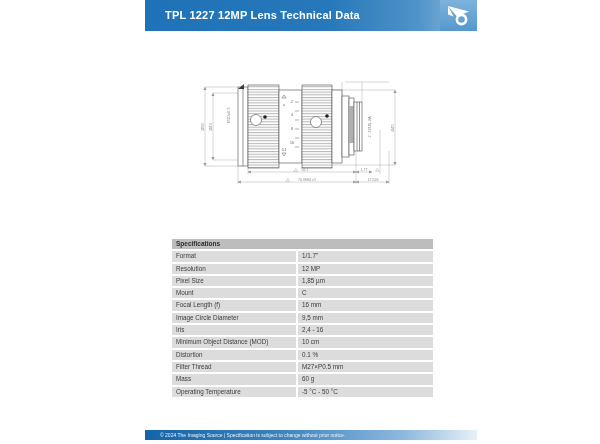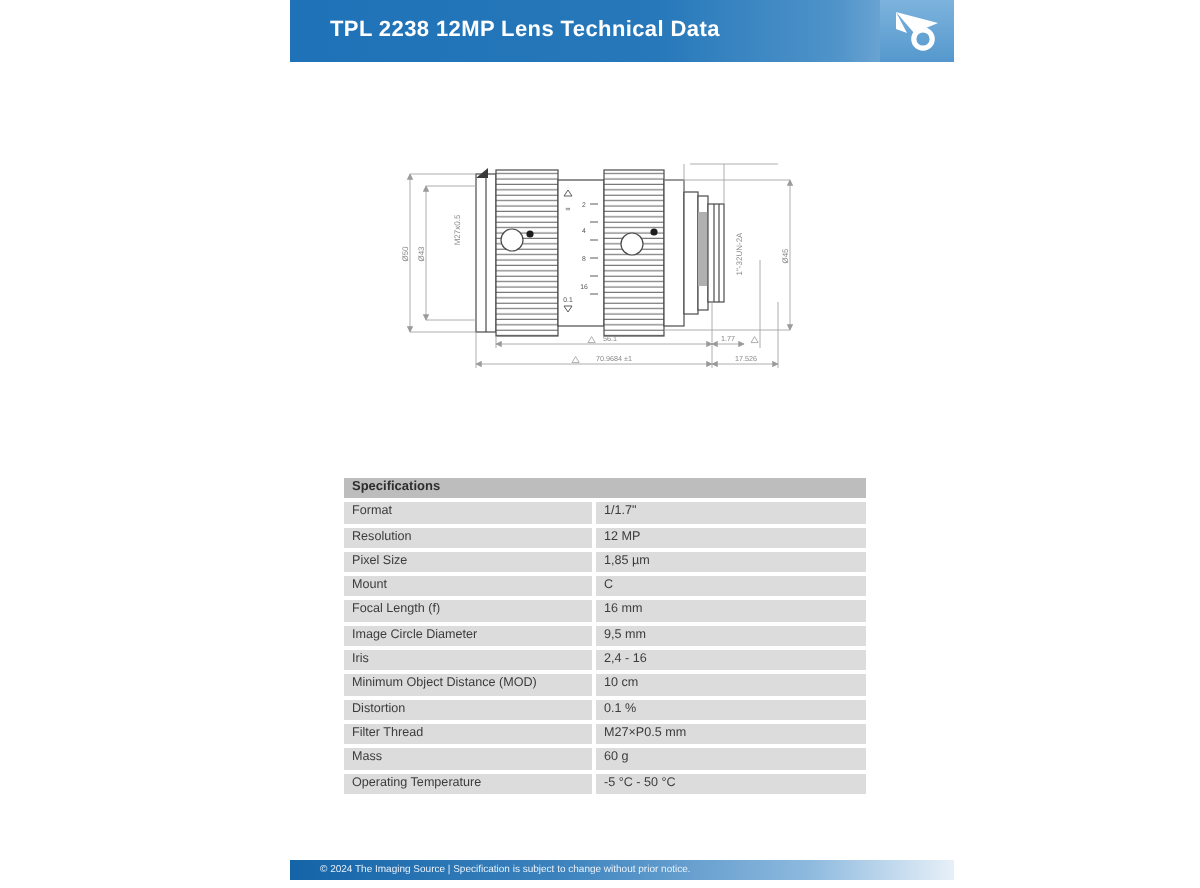--- a/index.html
+++ b/index.html
@@ -32,21 +32,21 @@
   .footbar { position:absolute; left:145px; top:430px; width:332px; height:10px;
              background:linear-gradient(90deg,#1464a8 0%,#3b82bd 40%,#8db9de 78%,#e7f0f8 100%);
              color:#e9f2fb; font-size:5px; line-height:10px; padding-left:15px; white-space:nowrap; }
 </style>
 </head>
 <body>
 
 <div class="page">
 
   <div class="topbar">
-    <span class="title">TPL 2238 12MP Lens Technical Data</span>
+    <span class="title">TPL 1227 12MP Lens Technical Data</span>
     <span class="logo-tile">
       <svg width="27" height="25" viewBox="0 0 27 25">
         <path d="M3,3 L24,8.5 L12,13.5 Z" fill="#ffffff"></path>
         <path d="M3,3 L8.5,13.5 L3,11.5 Z" fill="#ffffff"></path>
         <circle cx="16.5" cy="16.5" r="4.6" fill="none" stroke="#ffffff" stroke-width="2.6"></circle>
       </svg>
     </span>
   </div>
 
   <div class="drawing">

